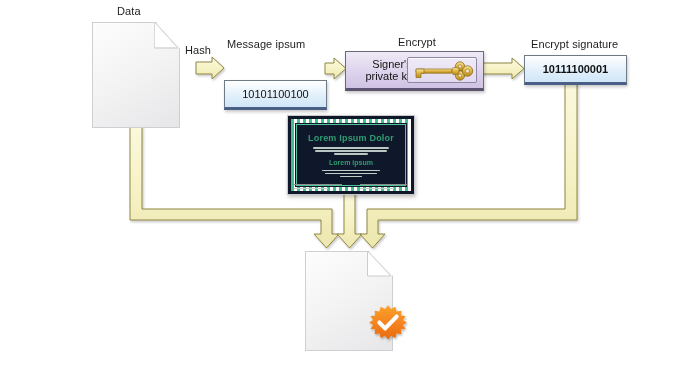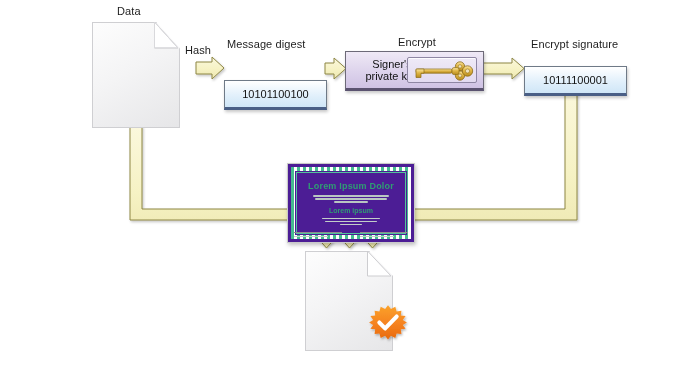--- a/index.html
+++ b/index.html
@@ -57,25 +57,24 @@
     position:absolute;right:6px;top:5px;bottom:5px;width:68px;
     background:linear-gradient(180deg,#efeaf7 0%,#e2daf0 100%);
     border:1px solid #8e86a3;
     border-radius:2px;
     box-shadow:inset 0 1px 0 rgba(255,255,255,.8);
   }
 
   
   .cert{
     position:absolute;
-    background:#4c1d95;
+    background:#0f172a;
     border:1px solid #c9c9c9;
     box-shadow:1px 2px 4px rgba(0,0,0,.25);
     overflow:hidden;
-    margin-top:48px;
   }
   .cert .orn{
     position:absolute;left:3px;top:3px;right:3px;bottom:3px;
     border:4px solid #3fb58a;
     border-image:repeating-linear-gradient(90deg,#45bb90 0 3px,#ffffff 3px 6px) 4;
   }
   .cert .orn2{
     position:absolute;left:8px;top:8px;right:8px;bottom:8px;
     border:1.5px solid #52c49b;
   }
@@ -177,21 +176,21 @@
   <div class="doc" style="left:92px;top:22px;width:86px;height:104px;">
     <div class="sheet" style="clip-path:polygon(0 0, 73% 0, 100% 25%, 100% 100%, 0 100%);"></div>
     <svg width="86" height="104" style="position:absolute;left:0;top:0;">
       <polygon points="62.5,0 86,26 62.5,26" fill="#ffffff" stroke="#cdcdd0" stroke-width="1"></polygon>
       <polygon points="62.5,0 86,26 62.5,26" fill="none" stroke="#d9d9dc" stroke-width="1"></polygon>
     </svg>
   </div>
 
   <div class="lbl" style="left:185px;top:44px;">Hash</div>
 
-  <div class="lbl" style="left:227px;top:38px;">Message digest</div>
+  <div class="lbl" style="left:227px;top:38px;">Message ipsum</div>
   <div class="bitbox" style="left:224px;top:55px;width:101px;height:26px;margin-top:25px;">
     <span>10101100100</span>
   </div>
 
   <div class="lbl" style="left:398px;top:36px;">Encrypt</div>
   <div class="encbox" style="left:345px;top:51px;width:137px;height:36px;">
     <div class="pkey">
       <div>Signer's</div>
       <div>private key</div>
     </div>
@@ -214,21 +213,21 @@
         <circle cx="59.5" cy="13" r="5.2" fill="url(#gold)" stroke="#8a6a16" stroke-width="0.8"></circle>
         <circle cx="52" cy="8.4" r="1.7" fill="#efe2c0" stroke="#8a6a16" stroke-width="0.5"></circle>
         <circle cx="52" cy="17.6" r="1.7" fill="#efe2c0" stroke="#8a6a16" stroke-width="0.5"></circle>
         <circle cx="59.5" cy="13" r="2.1" fill="#efe2c0" stroke="#8a6a16" stroke-width="0.5"></circle>
         <rect x="44" y="9.6" width="7" height="7" rx="2" fill="url(#gold)" stroke="#8a6a16" stroke-width="0.7"></rect>
       </svg>
     </div>
   </div>
 
   <div class="lbl" style="left:531px;top:38px;">Encrypt signature</div>
-  <div class="bitbox" style="left:524px;top:66px;width:101px;height:26px;">
+  <div class="bitbox" style="left:524px;top:55px;width:101px;height:26px;font-weight:bold;">
     <span>10111100001</span>
   </div>
 
 
   <div class="cert" style="left:287px;top:115px;width:126px;height:78px;">
     <div class="orn"></div>
     <div class="orn2"></div>
     <div class="inner">
       <div class="cert-title">Lorem Ipsum Dolor</div>
       <div class="cert-para">

